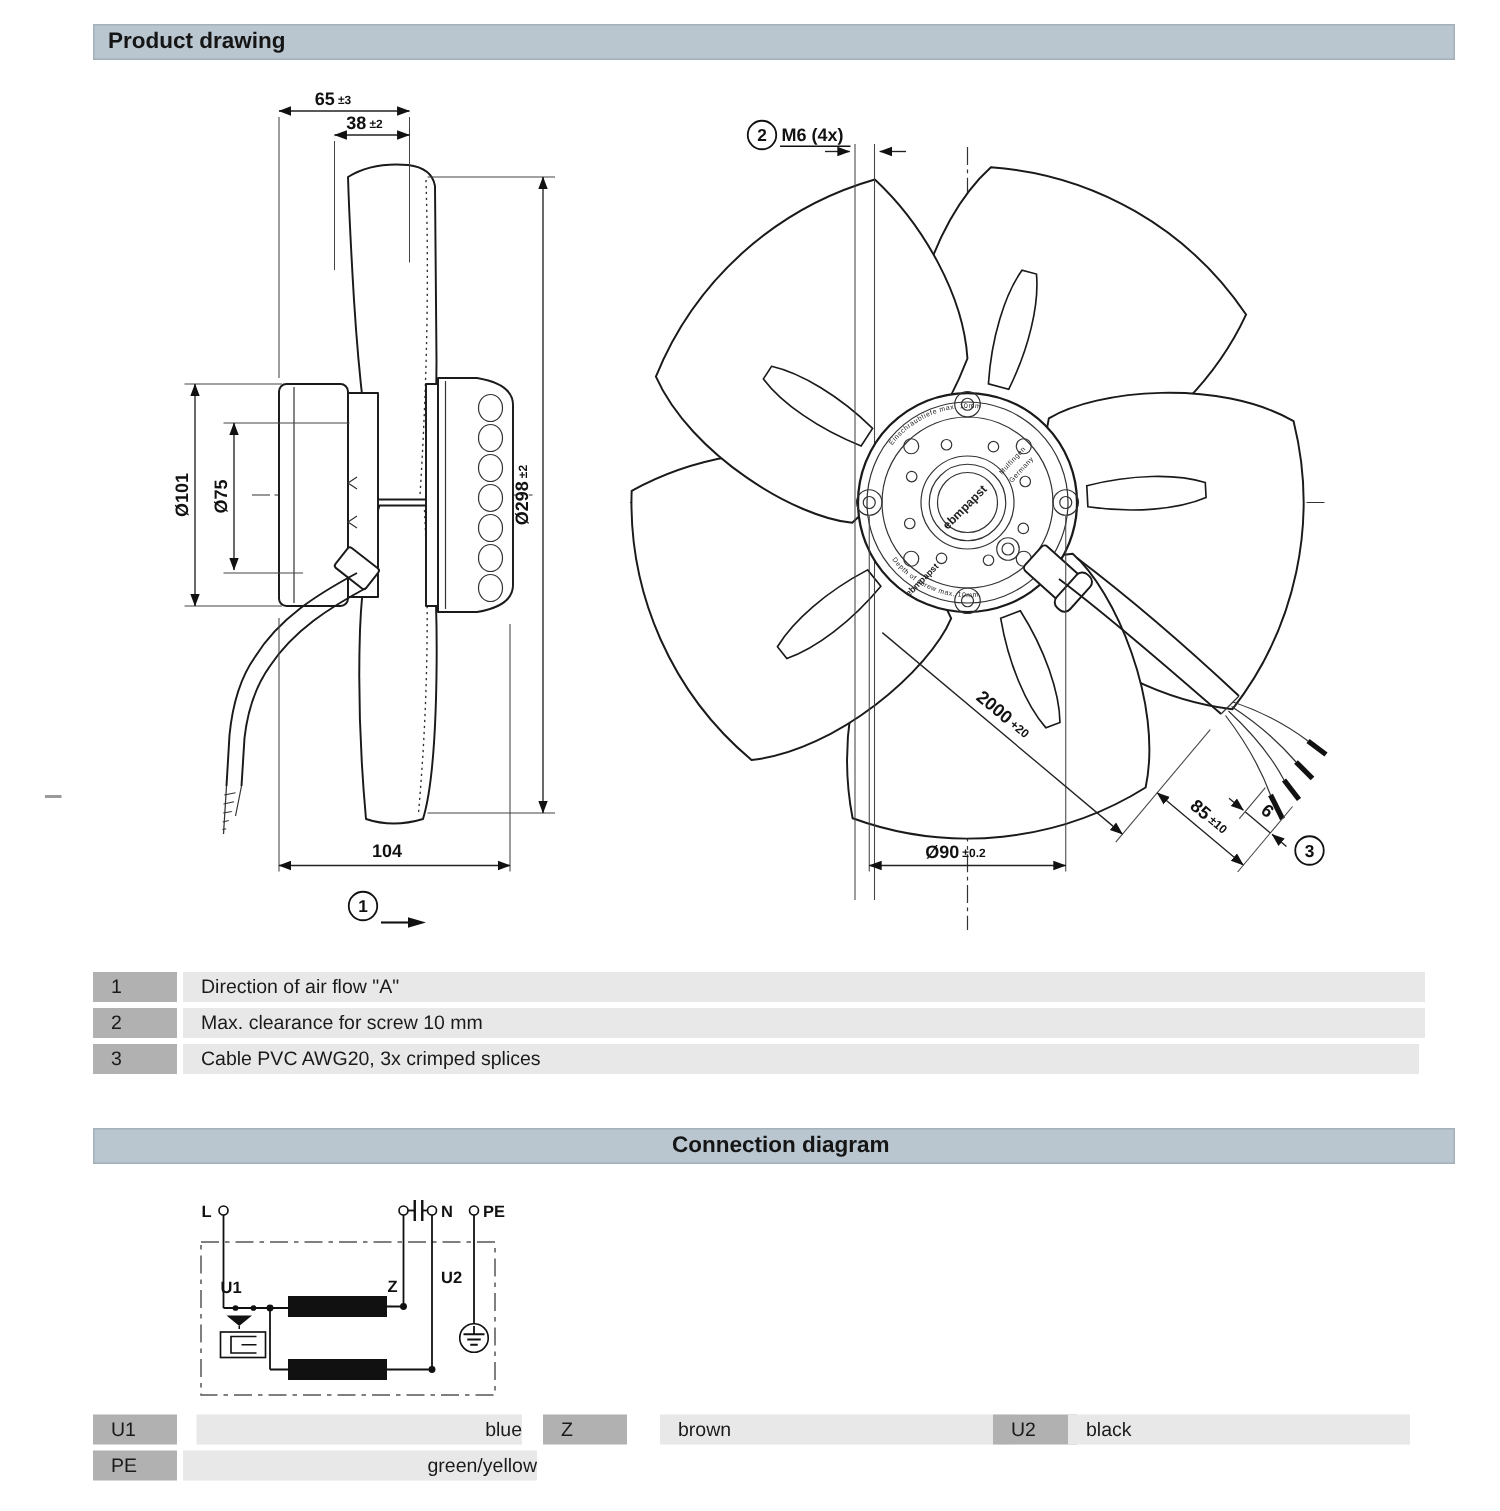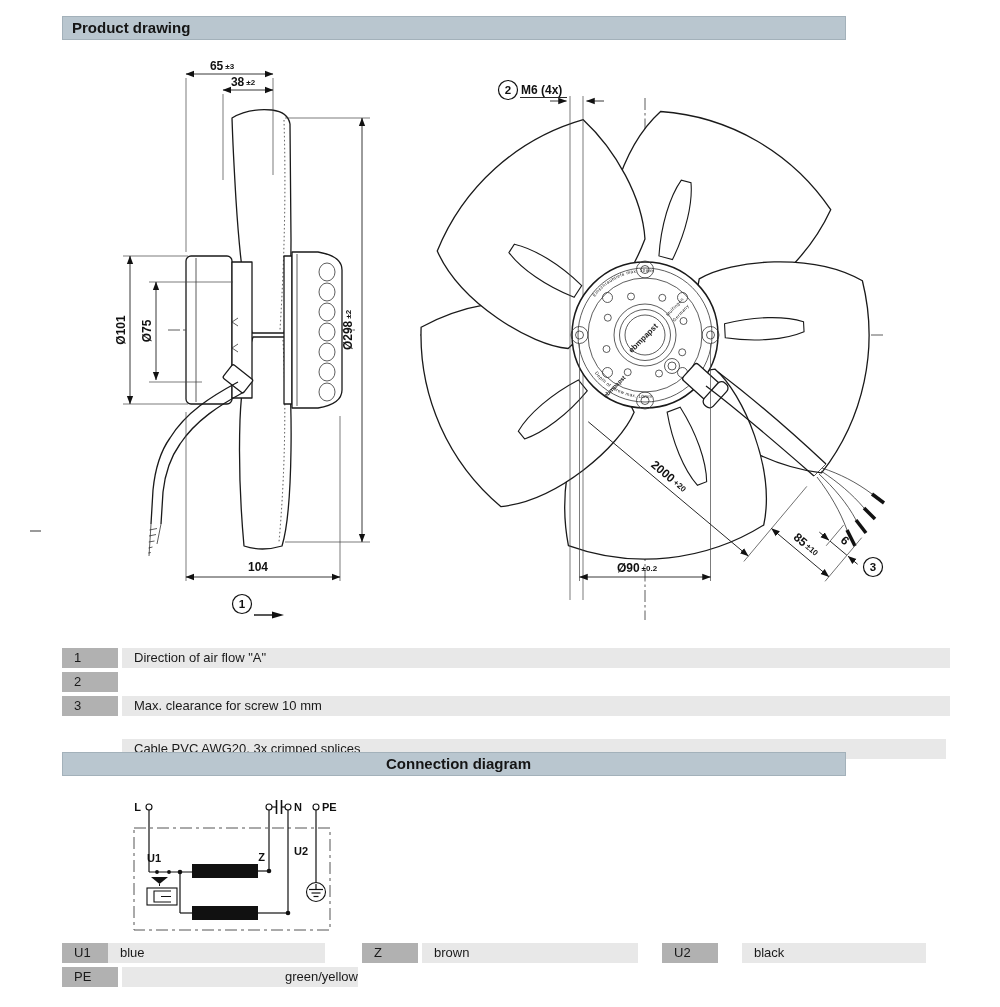--- a/index.html
+++ b/index.html
@@ -1,17 +1,17 @@
 <!DOCTYPE html>
 <html><head>
 <meta charset="utf-8">
 <style>
   html,body{margin:0;padding:0;background:#fff;}
   body{width:1000px;height:1007px;position:relative;font-family:"Liberation Sans",sans-serif;color:#111;}
-  .hdr{position:absolute;left:62px;width:784px;height:24px;background:#b9c6cf;border:1px solid #a3b1ba;
+  .hdr{position:absolute;left:62px;width:908px;height:24px;background:#b9c6cf;border:1px solid #a3b1ba;
        box-sizing:border-box;font-size:15px;font-weight:700;line-height:22px;padding-left:9px;color:#151515;}
   .cell{position:absolute;height:20px;line-height:20px;font-size:13px;box-sizing:border-box;
         padding-left:12px;overflow:hidden;white-space:nowrap;color:#1a1a1a;}
   .cell.num{background:#b1b1b1;}
   .cell.val{background:#e8e8e8;}
   .edge-dash{position:absolute;left:30px;top:530px;width:11px;height:2px;background:#9a9a9a;}
   svg{position:absolute;overflow:visible;}
   svg .ol{fill:none;stroke:#1a1a1a;stroke-width:1.3;stroke-linejoin:round;}
   svg .olw{fill:#fff;stroke:#1a1a1a;stroke-width:1.3;stroke-linejoin:round;}
   svg .thin{fill:none;stroke:#333;stroke-width:0.8;}
@@ -243,23 +243,23 @@
       <circle cx="873" cy="567" r="9.5" fill="#fff" stroke="#111" stroke-width="1.2"></circle>
       <text class="cn" x="873" y="571">3</text>
     </g>
   </g>
 </svg>
 
 <div>
   <div class="cell num" style="left:62px;top:648px;width:56px;">1</div>
   <div class="cell val" style="left:122px;top:648px;width:828px;">Direction of air flow "A"</div>
   <div class="cell num" style="left:62px;top:672px;width:56px;">2</div>
-  <div class="cell val" style="left:122px;top:672px;width:828px;margin-top:24px;">Max. clearance for screw 10 mm</div>
+  <div class="cell val" style="left:122px;top:672px;width:828px;">Max. clearance for screw 10 mm</div>
   <div class="cell num" style="left:62px;top:696px;width:56px;">3</div>
-  <div class="cell val" style="left:122px;top:696px;width:824px;margin-top:43px;">Cable PVC AWG20, 3x crimped splices</div>
+  <div class="cell val" style="left:122px;top:696px;width:824px;">Cable PVC AWG20, 3x crimped splices</div>
 </div>
 
 <div class="edge-dash"></div>
 
 <div class="hdr" style="top:752px;text-align:center;">
   <span>Connection diagram</span>
 </div>
 
 <svg style="left:60px;top:786px;" width="890" height="152" viewBox="60 786 890 152">
   <g>
@@ -314,20 +314,20 @@
       <line x1="316" y1="884" x2="316" y2="889.5" stroke="#111" stroke-width="1.2"></line>
       <line x1="309" y1="889.5" x2="323" y2="889.5" stroke="#111" stroke-width="1.2"></line>
       <line x1="311.5" y1="893" x2="320.5" y2="893" stroke="#111" stroke-width="1.2"></line>
       <line x1="313.5" y1="896.5" x2="318.5" y2="896.5" stroke="#111" stroke-width="1.2"></line>
     </g>
   </g>
 </svg>
 
 <div>
   <div class="cell num" style="left:62px;top:943px;width:56px;">U1</div>
-  <div class="cell val" style="left:108px;top:943px;width:217px;">blue</div>
+  <div class="cell val" style="left:131px;top:943px;width:217px;text-align:right;">blue</div>
   <div class="cell num" style="left:362px;top:943px;width:56px;">Z</div>
-  <div class="cell val" style="left:422px;top:943px;width:216px;">brown</div>
+  <div class="cell val" style="left:440px;top:943px;width:236px;">brown</div>
   <div class="cell num" style="left:662px;top:943px;width:56px;">U2</div>
-  <div class="cell val" style="left:742px;top:943px;width:184px;">black</div>
+  <div class="cell val" style="left:712px;top:943px;width:228px;">black</div>
   <div class="cell num" style="left:62px;top:967px;width:56px;">PE</div>
   <div class="cell val" style="left:122px;top:967px;width:236px;text-align:right;">green/yellow</div>
 </div>
 
 </body></html>

